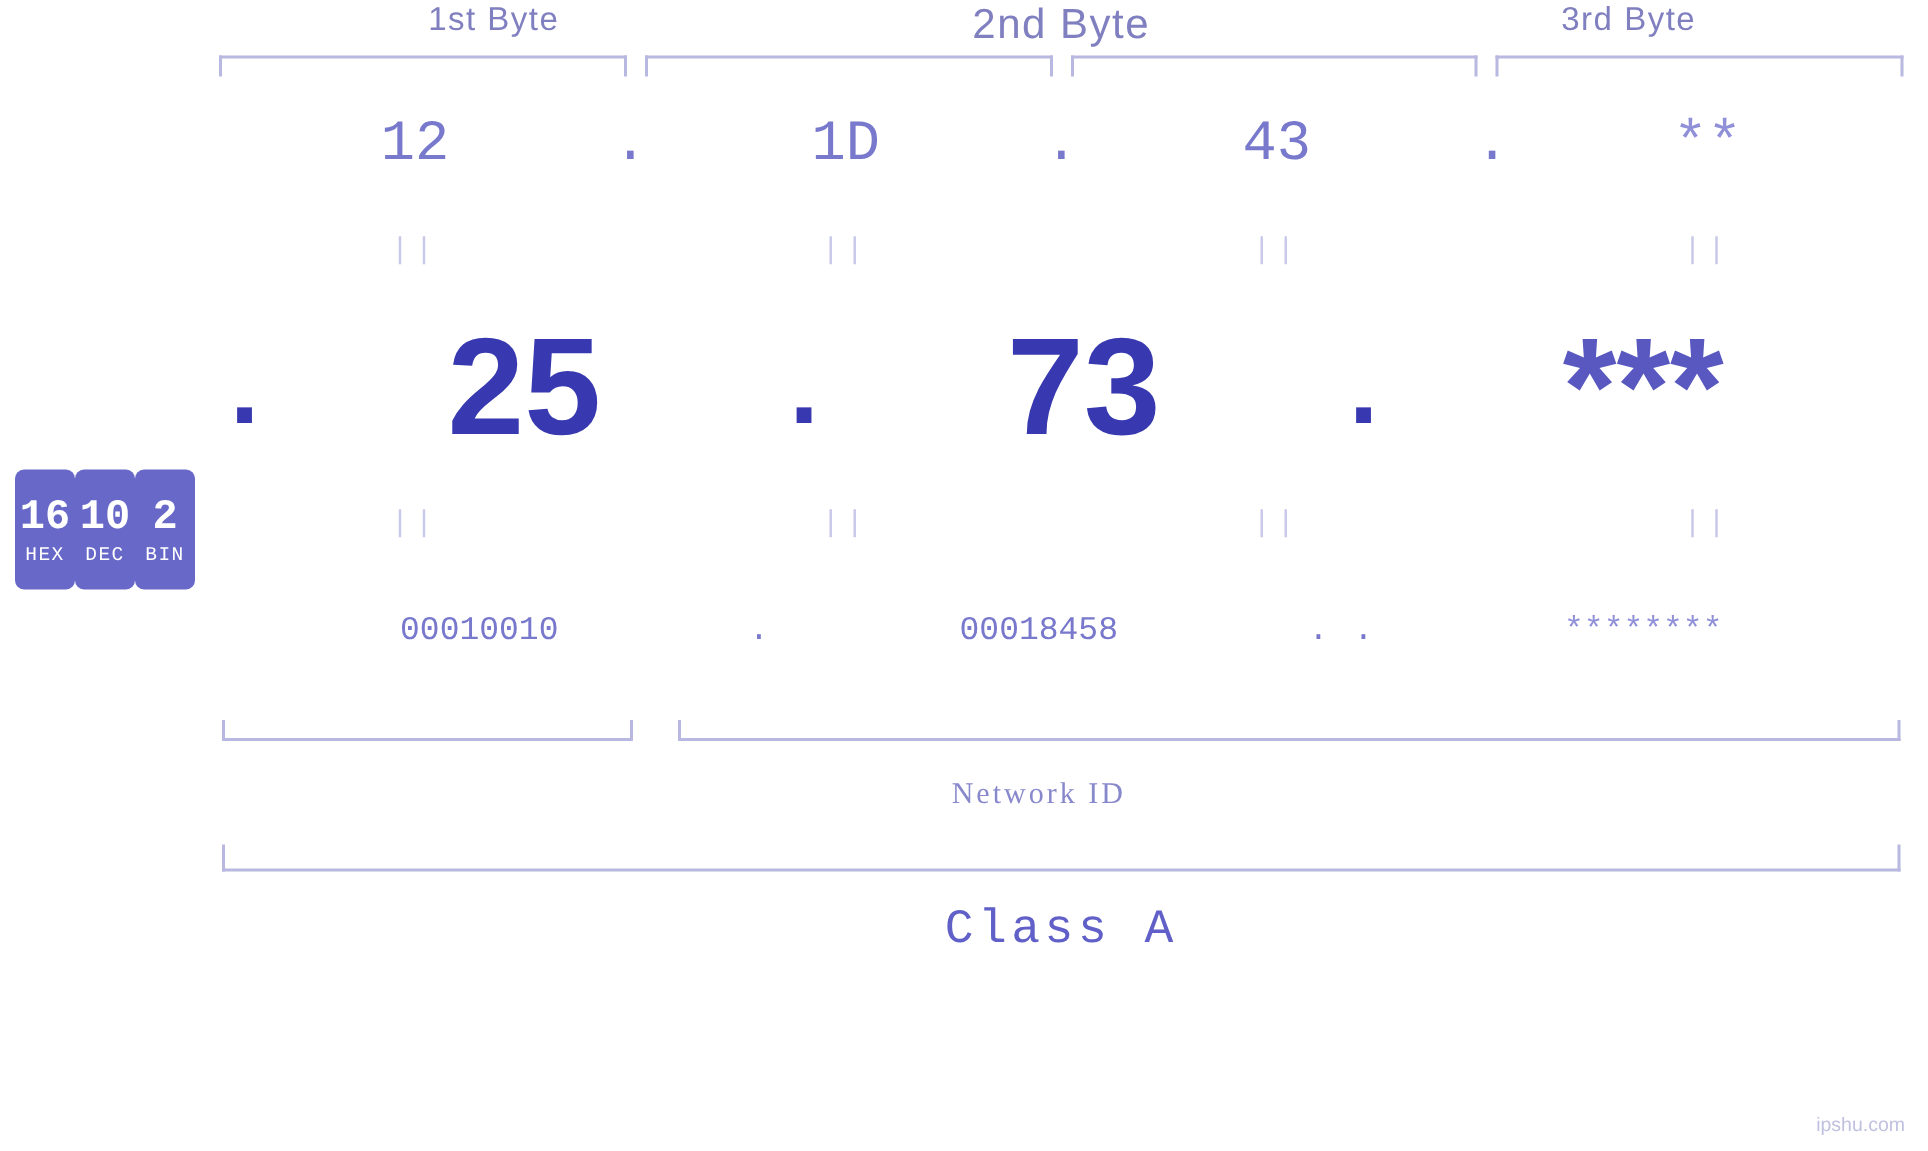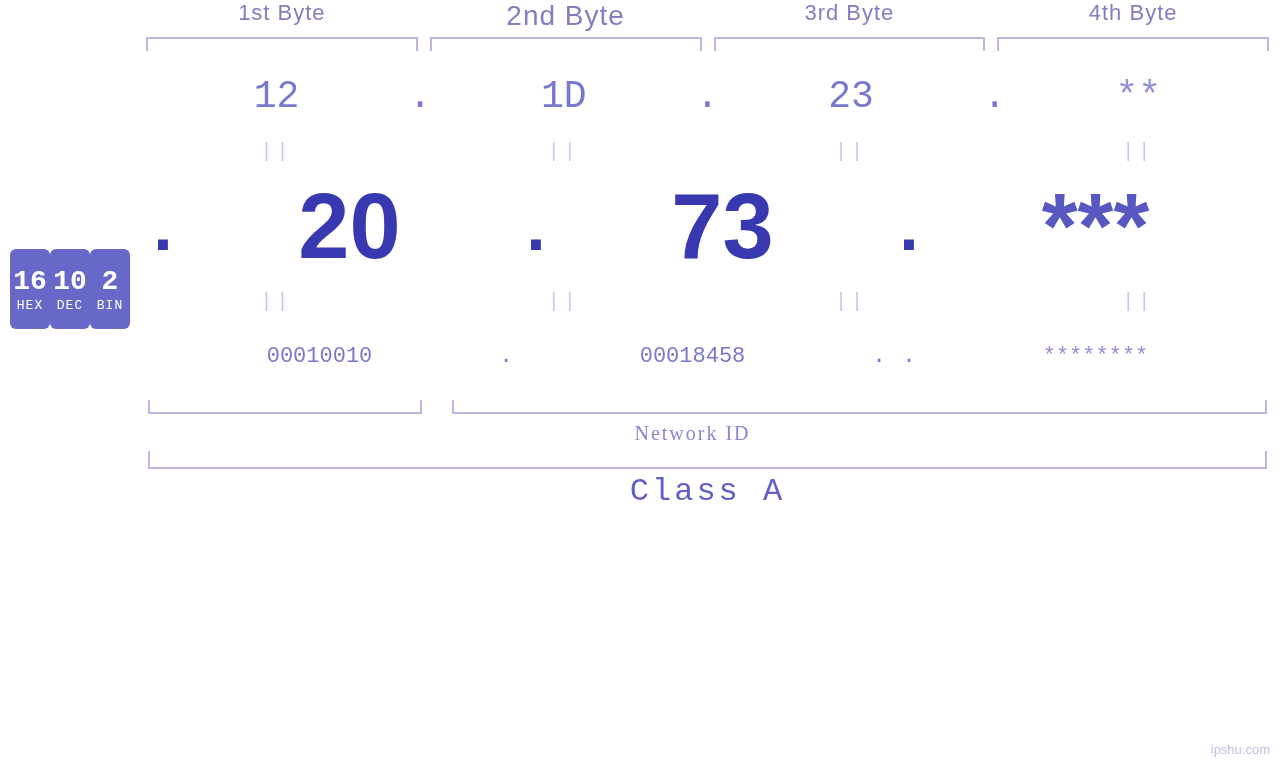--- a/index.html
+++ b/index.html
@@ -68,20 +68,21 @@
       align-items: center;
       justify-content: space-around;
       padding: 0 10px;
     }
 
     .right-data {
       flex: 1;
       display: flex;
       flex-direction: column;
       margin-right: 10px;
+      gap: 16px;
     }
 
     .data-line {
       display: flex;
       align-items: center;
       justify-content: space-around;
       padding: 0 8px;
     }
 
     .sep-line {
@@ -102,21 +103,20 @@
   </style>
 </head>
 <body>
 
 <div class="content-wrapper">
 
   <div class="top-header-row">
     <div style="flex:1; text-align:center; color:#8080c0; font-size:22px; font-family:Arial,sans-serif; letter-spacing:1px;">1st Byte</div>
     <div style="flex:1; text-align:center; color:#8080c0; font-size:28px; font-family:Arial,sans-serif; letter-spacing:1px;">2nd Byte</div>
     <div style="flex:1; text-align:center; color:#8080c0; font-size:22px; font-family:Arial,sans-serif; letter-spacing:1px;">3rd Byte</div>
-    <div style="flex:1; text-align:center; color:#8080c0; font-size:22px; font-family:Arial,sans-serif; letter-spacing:1px;">4th Byte</div>
   </div>
 
   <div class="top-bracket-row">
     <div style="flex:1; height:14px; border-top:2px solid #b8b8e0; border-left:2px solid #b8b8e0; border-right:2px solid #b8b8e0; margin:0 6px;"></div>
     <div style="flex:1; height:14px; border-top:2px solid #b8b8e0; border-left:2px solid #b8b8e0; border-right:2px solid #b8b8e0; margin:0 6px;"></div>
     <div style="flex:1; height:14px; border-top:2px solid #b8b8e0; border-left:2px solid #b8b8e0; border-right:2px solid #b8b8e0; margin:0 6px;"></div>
     <div style="flex:1; height:14px; border-top:2px solid #b8b8e0; border-left:2px solid #b8b8e0; border-right:2px solid #b8b8e0; margin:0 6px;"></div>
   </div>
 
   <div class="rows-area">
@@ -139,38 +139,38 @@
       </div>
     </div>
 
     <div class="right-data">
 
       <div class="data-line" style="flex:1; min-height:80px;">
         <span style="flex:1; text-align:center; font-size:38px; color:#7878cc; font-family:'Courier New',monospace;">12</span>
         <span style="width:30px; text-align:center; font-size:38px; color:#7878cc; font-family:'Courier New',monospace;">.</span>
         <span style="flex:1; text-align:center; font-size:38px; color:#7878cc; font-family:'Courier New',monospace;">1D</span>
         <span style="width:30px; text-align:center; font-size:38px; color:#7878cc; font-family:'Courier New',monospace;">.</span>
-        <span style="flex:1; text-align:center; font-size:38px; color:#7878cc; font-family:'Courier New',monospace;">23</span>
+        <span style="flex:1; text-align:center; font-size:38px; color:#7878cc; font-family:'Courier New',monospace;">43</span>
         <span style="width:30px; text-align:center; font-size:38px; color:#7878cc; font-family:'Courier New',monospace;">.</span>
         <span style="flex:1; text-align:center; font-size:38px; color:#9090d8; font-family:'Courier New',monospace;">**</span>
       </div>
 
       <div class="sep-line">
         <span class="sep-cell">||</span>
         <span style="width:30px;"></span>
         <span class="sep-cell">||</span>
         <span style="width:30px;"></span>
         <span class="sep-cell">||</span>
         <span style="width:30px;"></span>
         <span class="sep-cell">||</span>
       </div>
 
       <div class="data-line" style="flex:1; min-height:120px;">
         <span style="width:30px; text-align:center; font-size:70px; font-weight:bold; color:#3838b0; font-family:Arial,sans-serif;">.</span>
-        <span style="flex:1; text-align:center; font-size:92px; font-weight:bold; color:#3838b0; font-family:Arial,sans-serif;">20</span>
+        <span style="flex:1; text-align:center; font-size:92px; font-weight:bold; color:#3838b0; font-family:Arial,sans-serif;">25</span>
         <span style="width:30px; text-align:center; font-size:70px; font-weight:bold; color:#3838b0; font-family:Arial,sans-serif;">.</span>
         <span style="flex:1; text-align:center; font-size:92px; font-weight:bold; color:#3838b0; font-family:Arial,sans-serif;">73</span>
         <span style="width:30px; text-align:center; font-size:70px; font-weight:bold; color:#3838b0; font-family:Arial,sans-serif;">.</span>
         <span style="flex:1; text-align:center; font-size:92px; font-weight:bold; color:#5858c0; font-family:Arial,sans-serif;">***</span>
       </div>
 
       <div class="sep-line">
         <span class="sep-cell">||</span>
         <span style="width:30px;"></span>
         <span class="sep-cell">||</span>

